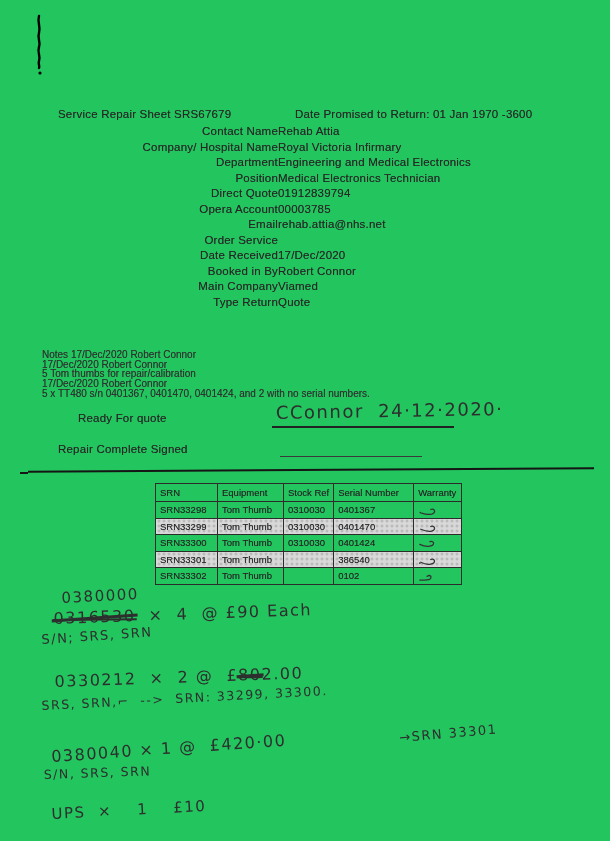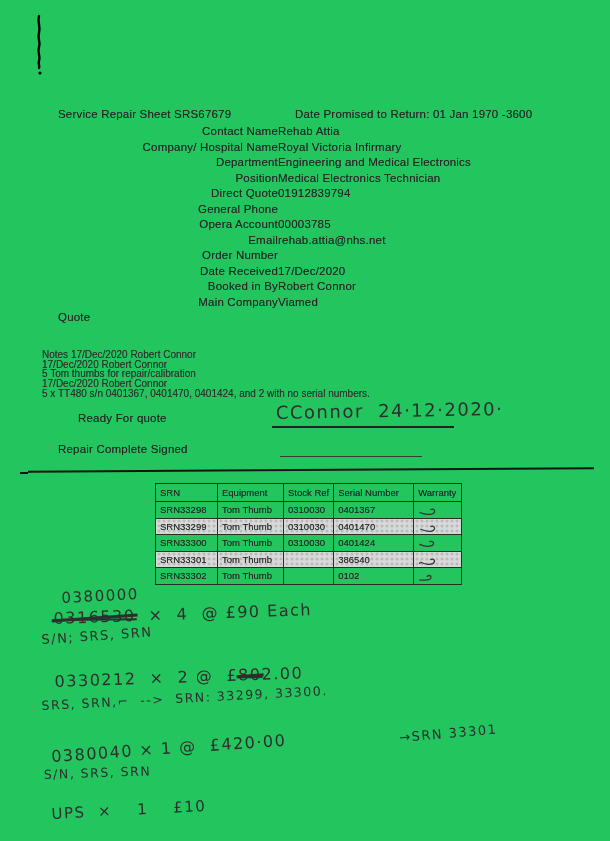--- a/index.html
+++ b/index.html
@@ -68,48 +68,45 @@
       </div>
     <div class="drow">
         <span class="dlabel">Position</span>
         <span class="dvalue">Medical Electronics Technician</span>
       </div>
     <div class="drow">
         <span class="dlabel">Direct Quote</span>
         <span class="dvalue">01912839794</span>
       </div>
     <div class="drow">
-        <span class="dlabel">General Phone</span>
-        <span class="dvalue"></span>
-      </div>
-    <div class="drow">
         <span class="dlabel">Opera Account</span>
         <span class="dvalue">00003785</span>
       </div>
     <div class="drow">
         <span class="dlabel">Email</span>
         <span class="dvalue">rehab.attia@nhs.net</span>
       </div>
     <div class="drow">
-        <span class="dlabel">Order Number</span>
+        <span class="dlabel">Order Service</span>
         <span class="dvalue"></span>
       </div>
     <div class="drow">
         <span class="dlabel">Date Received</span>
         <span class="dvalue">17/Dec/2020</span>
       </div>
     <div class="drow">
         <span class="dlabel">Booked in By</span>
         <span class="dvalue">Robert Connor</span>
       </div>
     <div class="drow">
         <span class="dlabel">Main Company</span>
         <span class="dvalue">Viamed</span>
       </div>
     <div class="drow">
+        <span class="dlabel">Type Return</span>
         <span class="dvalue">Quote</span>
       </div>
   </div>
 
   <div class="abs notes">
     <div>Notes 17/Dec/2020 Robert Connor</div>
     <div>17/Dec/2020 Robert Connor</div>
     <div>5 Tom thumbs for repair/calibration</div>
     <div>17/Dec/2020 Robert Connor</div>
     <div>5 x TT480 s/n 0401367, 0401470, 0401424, and 2 with no serial numbers.</div>

